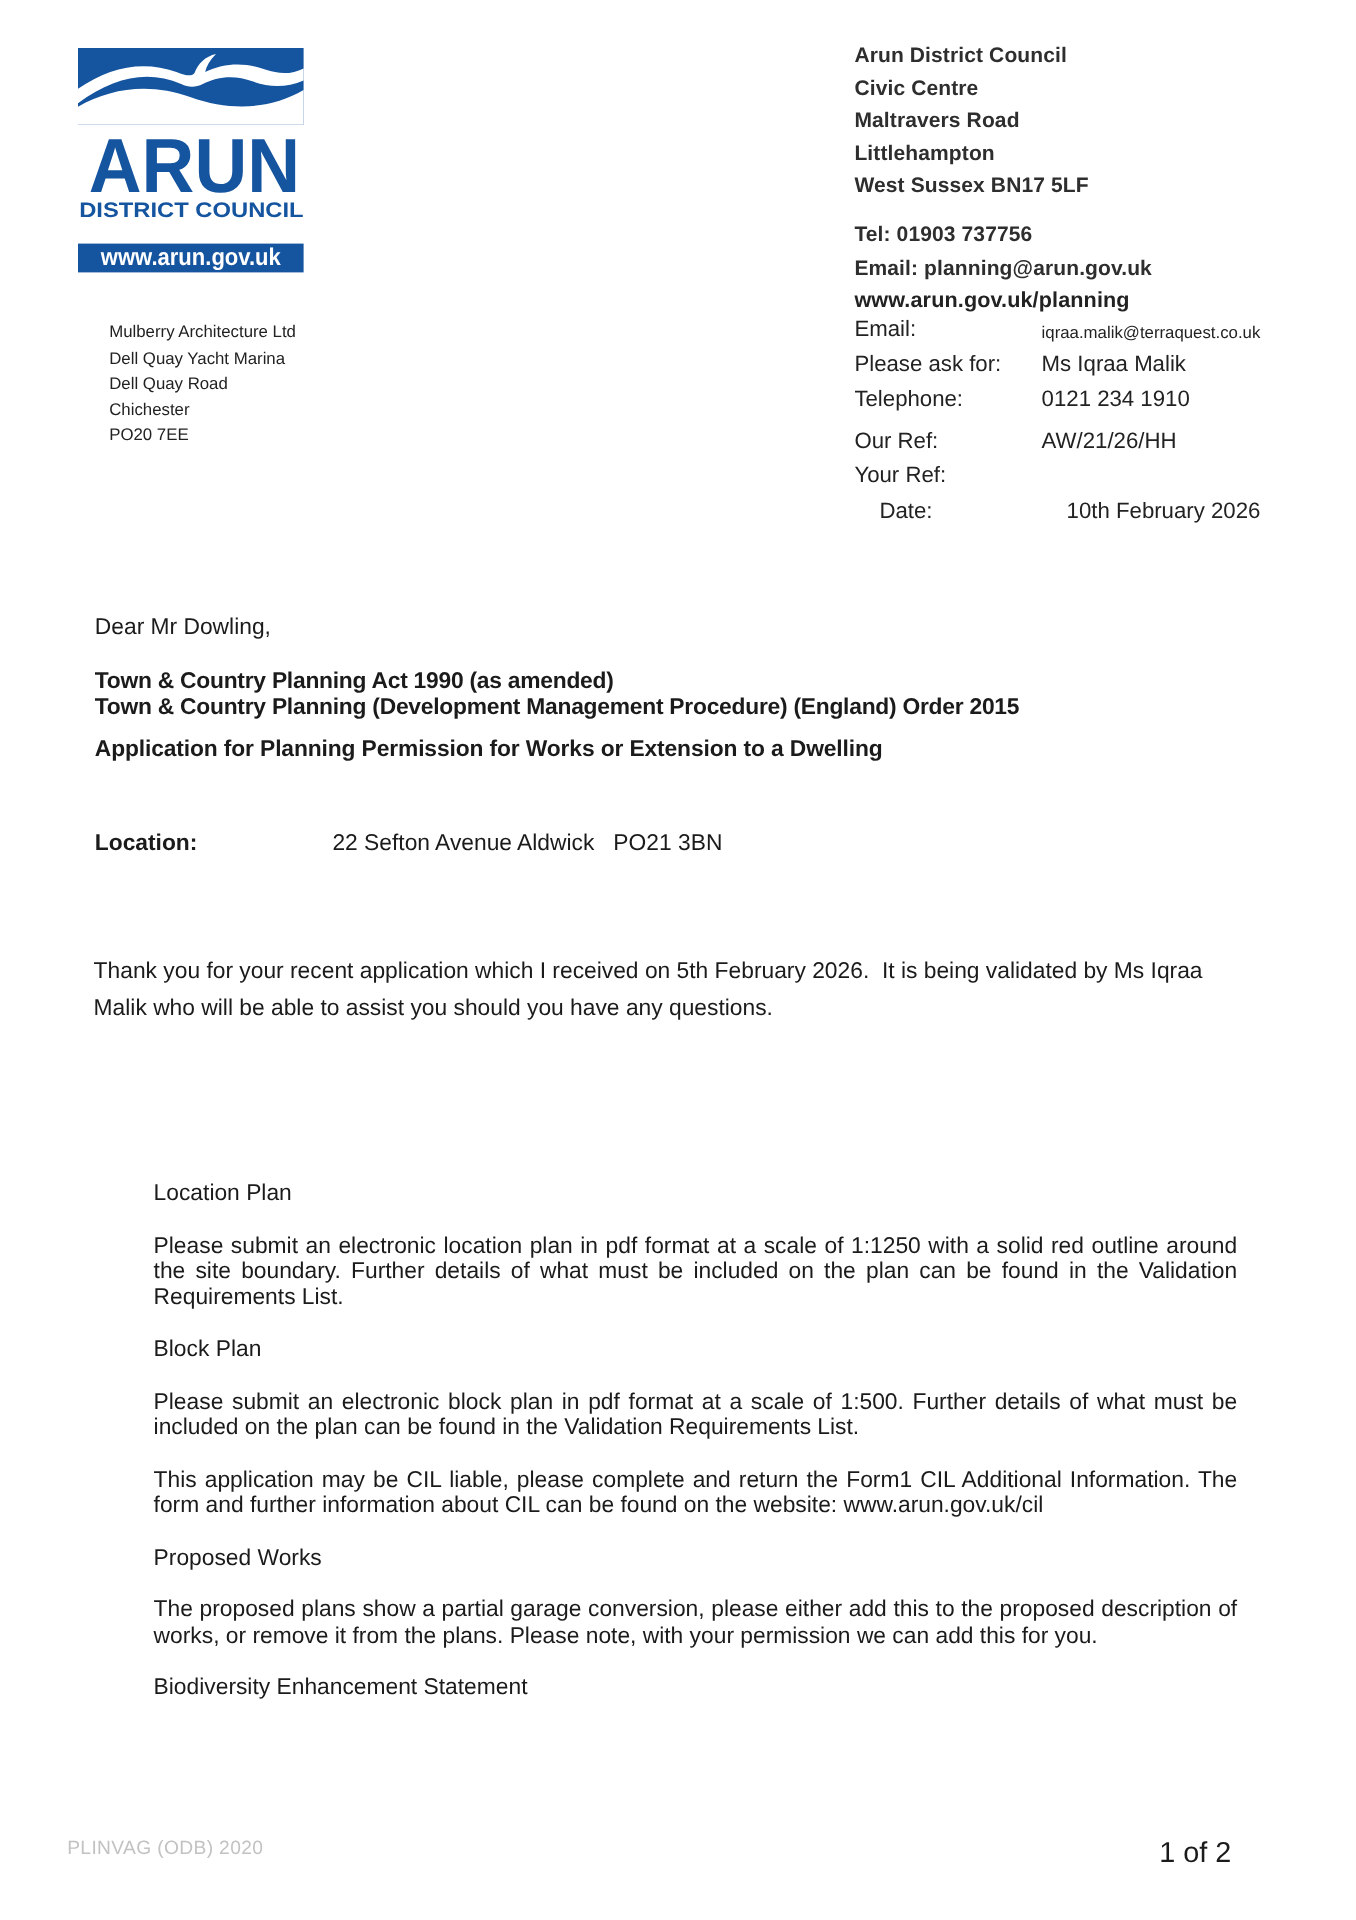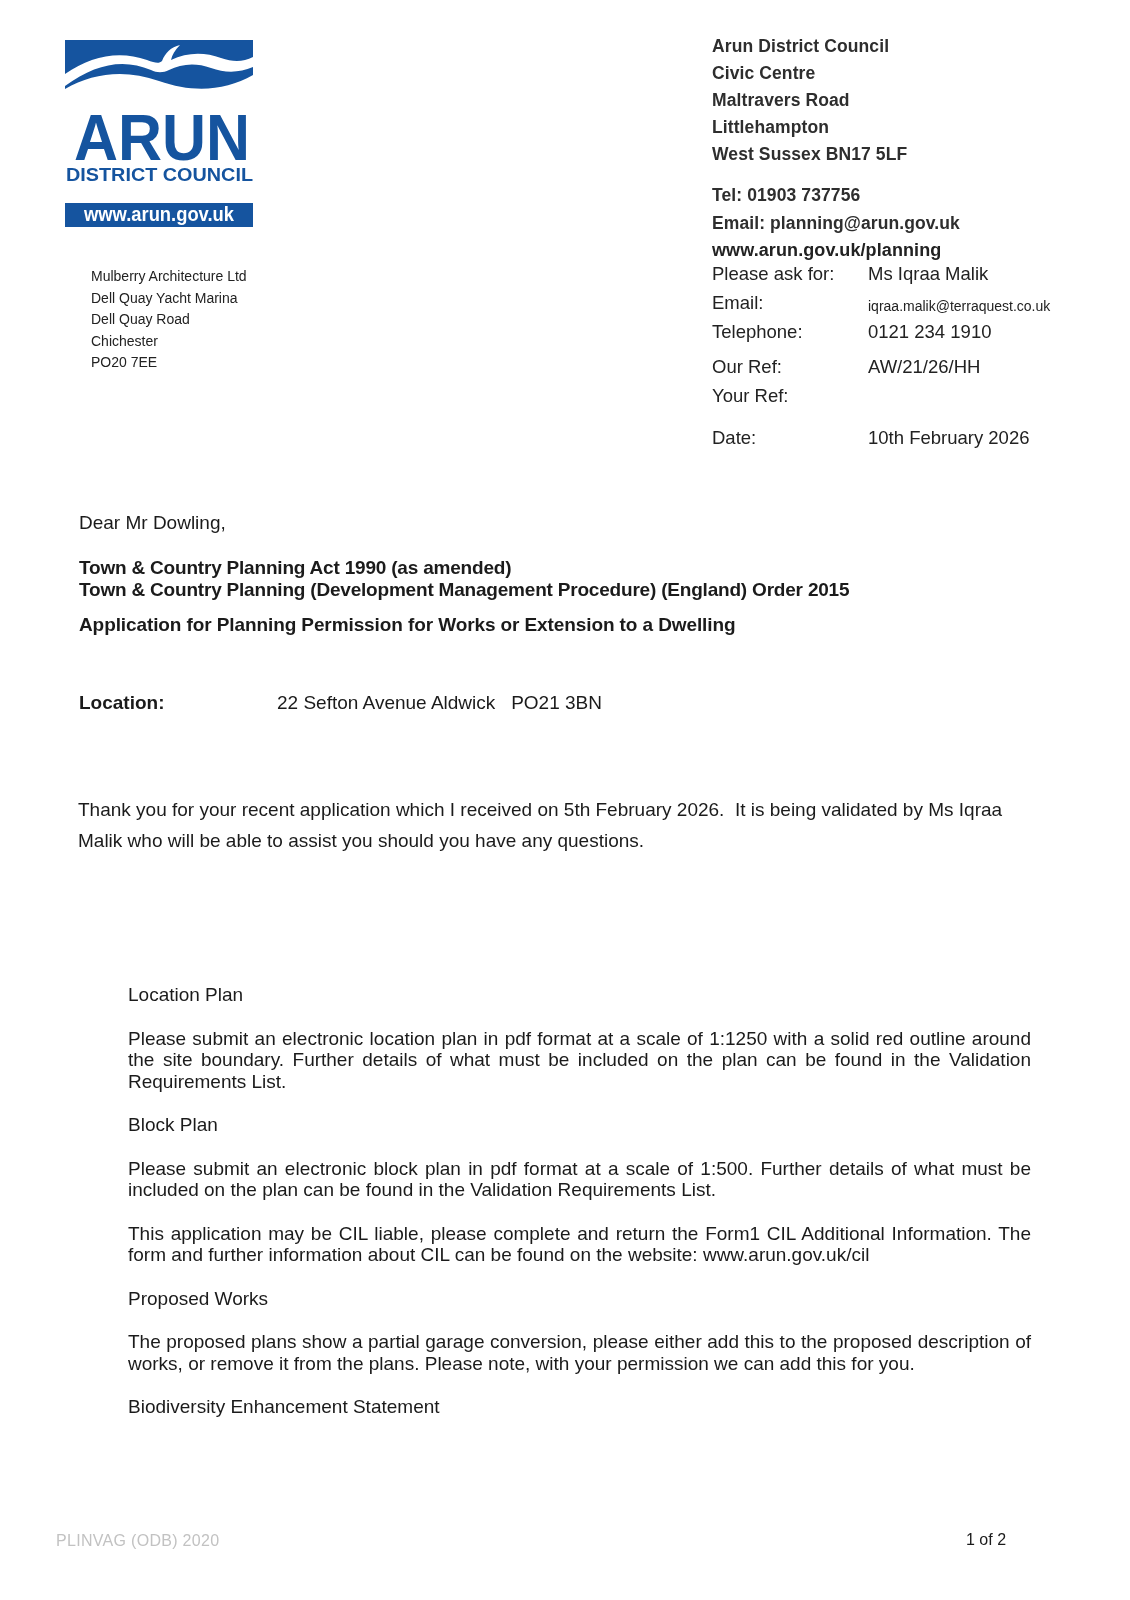--- a/index.html
+++ b/index.html
@@ -29,21 +29,21 @@
   .council-addr .tel-line, .council-addr .email-line { line-height: 27.5px; }
   .council-addr .site-line { font-size: 18px; color: #222; line-height: 26px; font-weight: bold; }
 
   
   .contact-rows { position: absolute; left: 712px; top: 263px; font-size: 18.5px; color: #222; }
   .contact-row { display: flex; height: 22px; line-height: 22px; margin-bottom: 7px; }
   .contact-row .lbl { width: 156px; flex: 0 0 156px; }
   .contact-row .val { white-space: nowrap; }
   .contact-row.small-val .val { font-size: 14px; padding-top: 3px; }
   .contact-row.gap-top { margin-top: 13px; }
-  .contact-row.gap-top-sm { margin-top: 20px; }
+  .contact-row.gap-top-sm { margin-top: 8px; justify-content: flex-end; }
 
   
   .recipient { position: absolute; left: 91px; top: 266px; font-size: 14px; line-height: 21.5px; color: #222; }
 
   
   .salutation { position: absolute; left: 79px; top: 512px; }
   .act-lines { position: absolute; left: 79px; top: 557px; font-weight: bold; line-height: 21.5px; letter-spacing: -0.2px; }
   .app-title { position: absolute; left: 79px; top: 614px; font-weight: bold; letter-spacing: -0.1px; }
 
   .dev-table { position: absolute; left: 79px; top: 688px; line-height: 29.5px; }
@@ -53,21 +53,21 @@
 
   .para { position: absolute; left: 78px; width: 962px; line-height: 31px; white-space: pre-wrap; }
   .para1 { top: 782px; margin-top: 12px; }
   .para2 { top: 877px; }
 
   .items { position: absolute; left: 128px; top: 984px; width: 903px; line-height: 21.5px; }
   .items .item-heading { font-weight: normal; font-size: 19px; margin: 0 0 22px 0; }
   .items .item-body { margin: 0 0 22px 0; text-align: justify; }
 
   .footer-left { position: absolute; left: 56px; top: 1532px; font-size: 16px; color: #c2c2c2; letter-spacing: 0.3px; }
-  .footer-right { position: absolute; left: 966px; top: 1531px; font-size: 16px; color: #1b1b1b; }
+  .footer-right { position: absolute; left: 966px; top: 1531px; font-size: 24px; color: #1b1b1b; }
 </style>
 </head>
 <body>
 
 <div class="page">
 
   <svg class="logo-svg" width="190" height="190" viewBox="0 0 190 190" aria-hidden="false">
     <g>
       <rect x="0" y="0" width="188" height="64" fill="#15549F"></rect>
       <path d="M0,34 C26,16 54,10 82,20 C90,23 94,24 97,21 C100,13 106,7 115,5
@@ -91,27 +91,27 @@
       <div>Maltravers Road</div>
       <div>Littlehampton</div>
       <div>West Sussex BN17 5LF</div>
     </div>
     <div class="tel-line">Tel: 01903 737756</div>
     <div class="email-line">Email: planning@arun.gov.uk</div>
     <div class="site-line">www.arun.gov.uk/planning</div>
   </div>
 
   <div class="contact-rows">
+    <div class="contact-row small-val">
+      <span class="lbl">Email:</span>
+      <span class="val">iqraa.malik@terraquest.co.uk</span>
+    </div>
     <div class="contact-row">
       <span class="lbl">Please ask for:</span>
       <span class="val">Ms Iqraa Malik</span>
-    </div>
-    <div class="contact-row small-val">
-      <span class="lbl">Email:</span>
-      <span class="val">iqraa.malik@terraquest.co.uk</span>
     </div>
     <div class="contact-row">
       <span class="lbl">Telephone:</span>
       <span class="val">0121 234 1910</span>
     </div>
     <div class="contact-row gap-top">
       <span class="lbl">Our Ref:</span>
       <span class="val">AW/21/26/HH</span>
     </div>
     <div class="contact-row">

